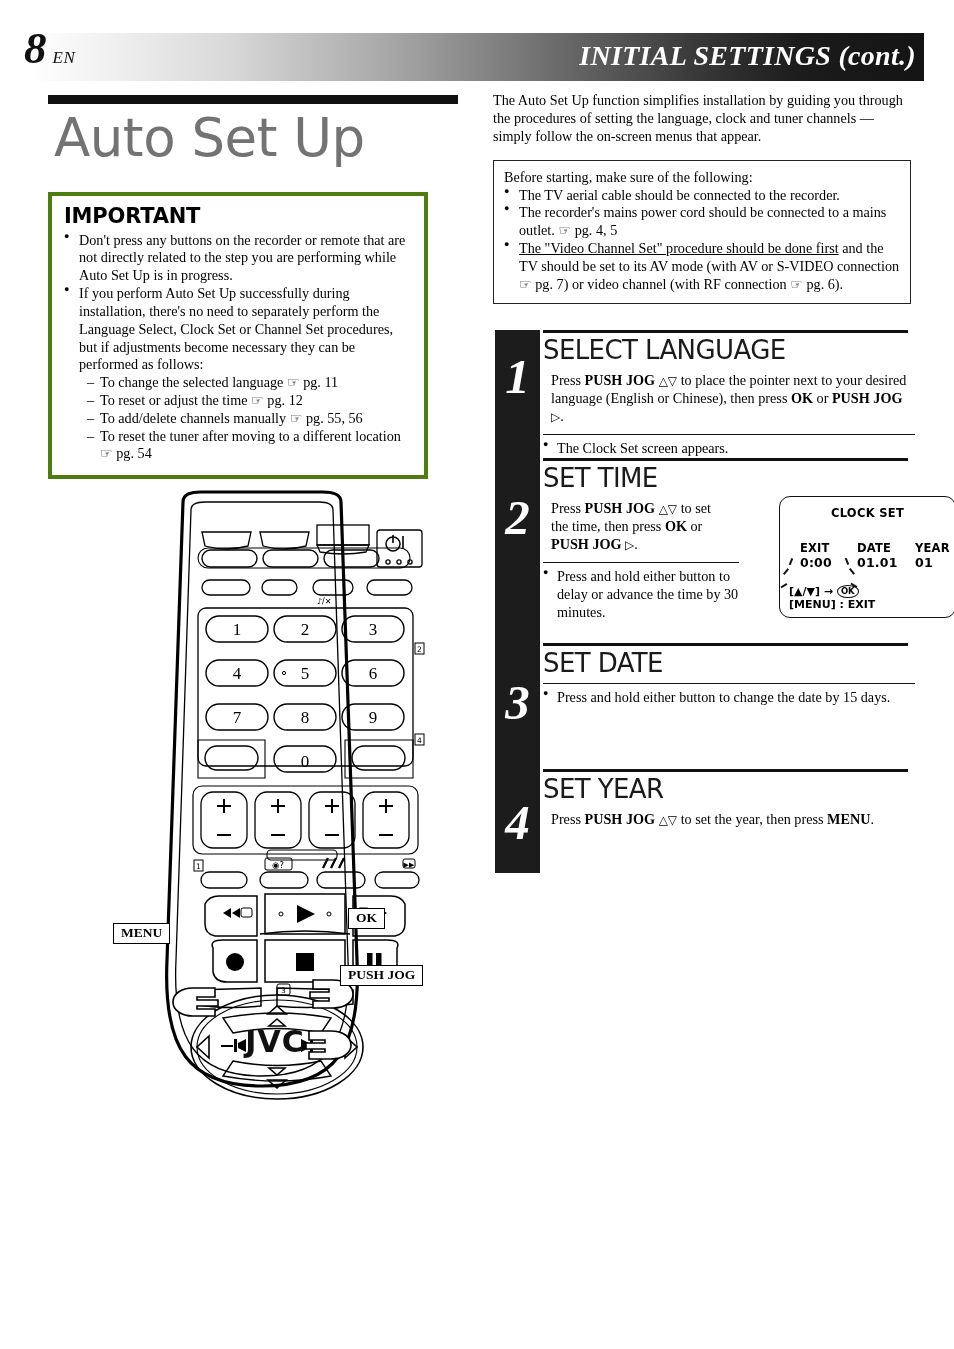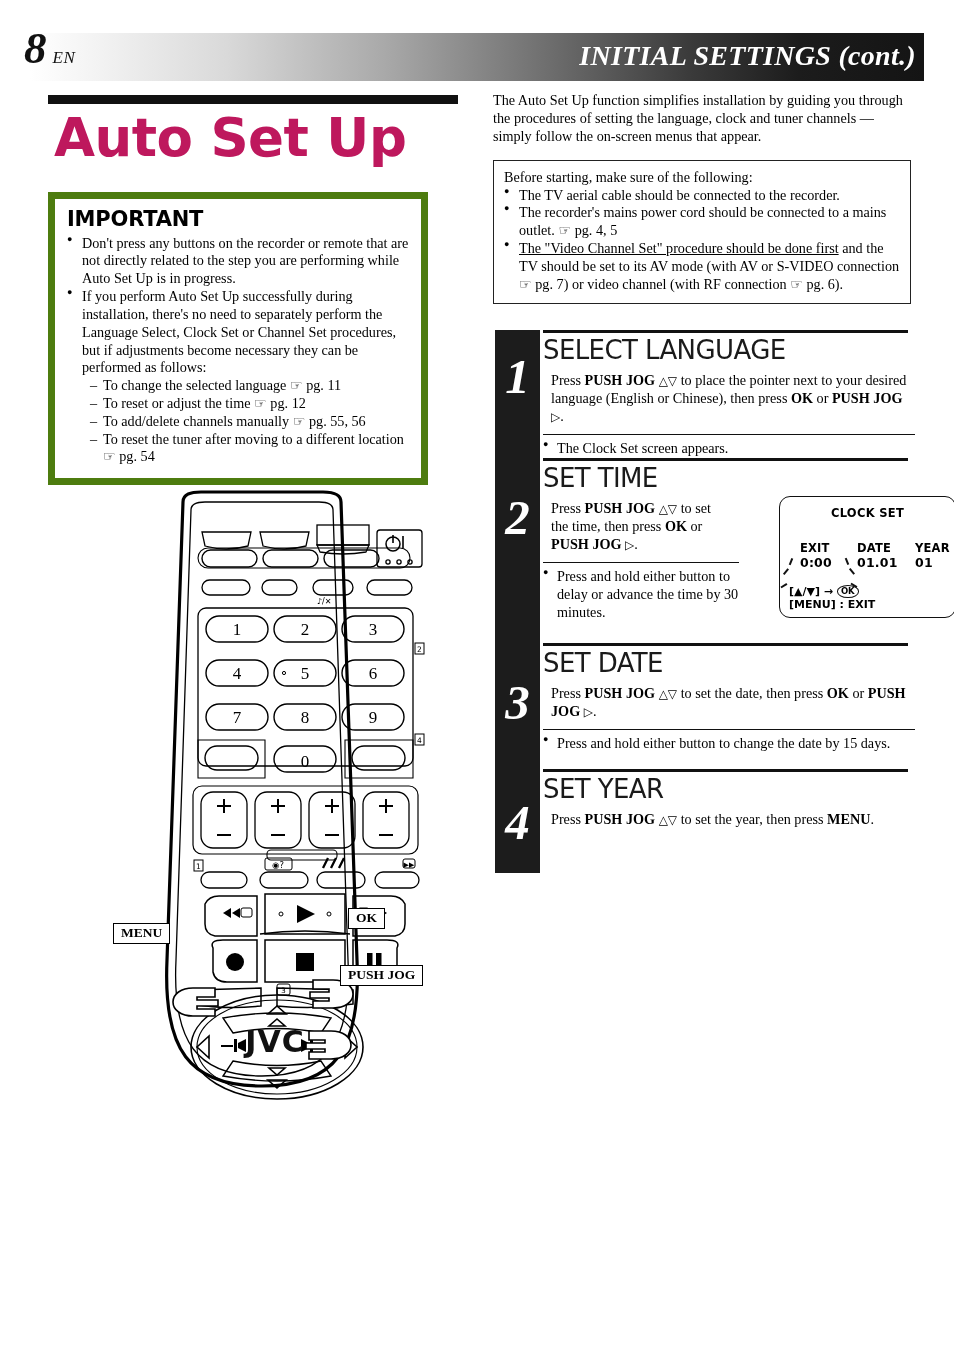--- a/index.html
+++ b/index.html
@@ -63,29 +63,29 @@
     left: 48px; top: 95px;
     width: 420px;
   }
   #title-rule {
     width: 410px; height: 9px;
     background: #111;
     margin-bottom: 6px;
   }
   #doc-title {
     font-family: "DejaVu Sans", sans-serif;
-    font-weight: bold;
+    font-weight: normal;
     font-size: 53px;
     letter-spacing: -0.5px;
     line-height: 1.05;
     margin: 0 0 26px 6px;
-    color: #be185d;
+    color: #737373;
   }
   #important-box {
-    border: 7px solid #4d7c0f;
+    border: 4px solid #4d7c0f;
     padding: 8px 12px 12px 12px;
     width: 380px;
   }
   #important-heading {
     font-family: "DejaVu Sans", sans-serif;
     font-weight: bold;
     font-size: 21px;
     letter-spacing: -0.2px;
     margin: 0 0 4px 0;
   }
@@ -592,21 +592,20 @@
       </div>
 
       <div id="osd-hint1"><span>[▲/▼] →</span> <span class="okglyph">OK</span></div>
       <div id="osd-hint2">[MENU] : EXIT</div>
     </div>
   </div>
 
   <div class="step-body" style="top:313px;">
     <div class="step-rule-top"></div>
     <div class="step-title">SET DATE</div>
-    <p class="step-text">Press <b>PUSH JOG</b> <span class="tri">△▽</span> to set the date, then press <b>OK</b> or <b>PUSH JOG</b> <span class="tri">▷</span>.</p>
     <div class="step-note-rule"></div>
     <div class="step-note">Press and hold either button to change the date by 15 days.</div>
   </div>
 
   <div class="step-body" style="top:439px;">
     <div class="step-rule-top"></div>
     <div class="step-title">SET YEAR</div>
     <p class="step-text">Press <b>PUSH JOG</b> <span class="tri">△▽</span> to set the year, then press <b>MENU</b>.</p>
   </div>
 </div>

